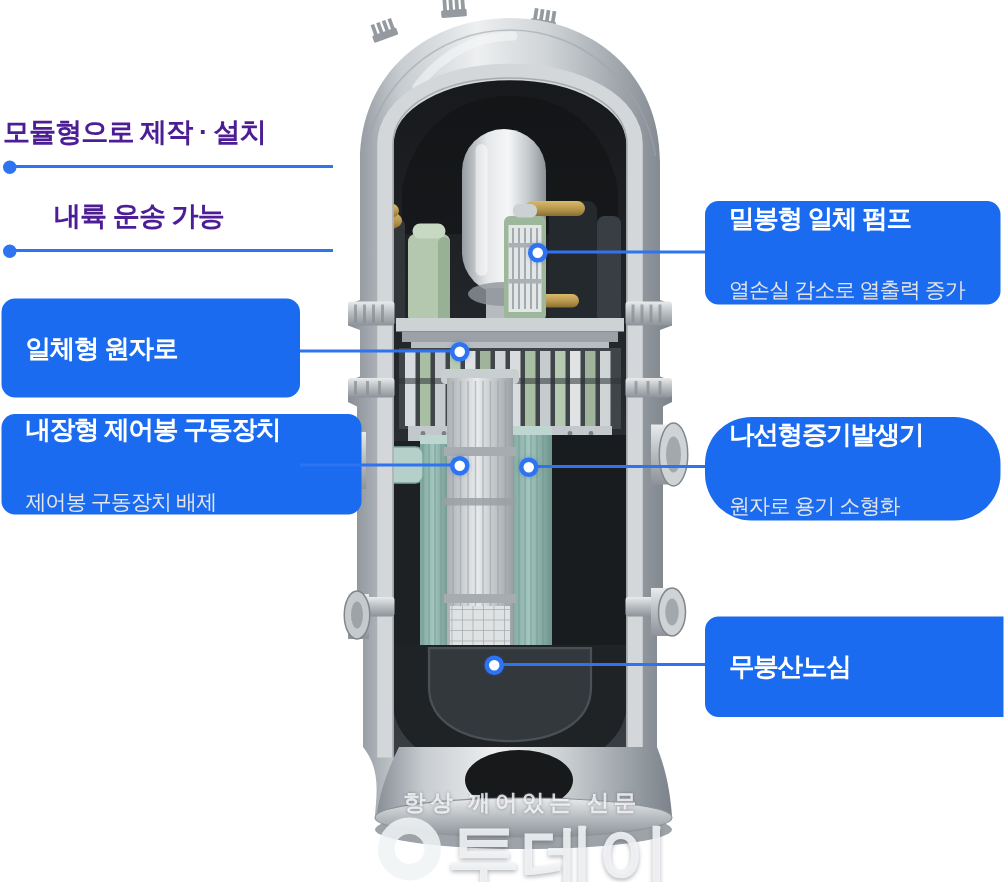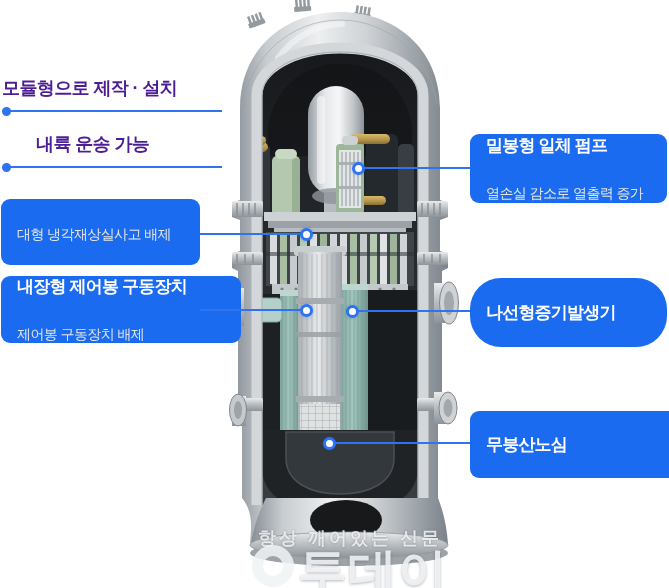--- a/index.html
+++ b/index.html
@@ -23,21 +23,21 @@
   }
   .callout-box{
     position:absolute;background:#1a6bf0;border-radius:9px;color:#ffffff;
     display:flex;flex-direction:column;justify-content:center;
     padding:0 16px;box-sizing:border-box;gap:22px;
   }
   .callout-box .t{font-size:17px;font-weight:700;letter-spacing:-0.8px;white-space:nowrap;}
   .callout-box .d{font-size:14px;font-weight:400;margin-top:6px;color:#e5e5e5;letter-spacing:-0.6px;white-space:nowrap;}
   .wm-slogan{
     position:absolute;left:258px;top:526px;width:180px;text-align:center;
-    font-size:18px;font-weight:700;letter-spacing:3px;
+    font-size:15px;font-weight:700;letter-spacing:3px;
     color:rgba(250,250,252,.82);text-shadow:0 0 2px rgba(75,80,86,.55);white-space:nowrap;
   }
   .wm-ring{
     position:absolute;left:252px;top:545px;width:42px;height:42px;border-radius:50%;
     border:11px solid rgba(240,243,245,.85);box-sizing:border-box;
   }
   .wm-logo{
     position:absolute;left:298px;top:539px;
     font-size:49px;font-weight:800;letter-spacing:1px;
     color:rgba(242,245,247,.88);text-shadow:0 1px 3px rgba(70,75,82,.4);white-space:nowrap;
@@ -307,41 +307,42 @@
 
   <div class="toplabel" style="left:2px;top:76px;">모듈형으로 제작 · 설치</div>
   <div class="dot-solid" style="left:2px;top:107px;"></div>
   <div class="hline" style="left:4px;top:110px;width:218px;"></div>
 
   <div class="toplabel" style="left:2px;top:132px;padding-left:34px;">내륙 운송 가능</div>
   <div class="dot-solid" style="left:2px;top:163px;"></div>
   <div class="hline" style="left:4px;top:166px;width:218px;"></div>
 
   <div class="callout-box" style="left:1px;top:199px;width:199px;height:66px;">
-    <div class="d">대형 냉각재상실사고 배제</div>
+    <div class="t">일체형 원자로</div>
   </div>
   <div class="hline" style="left:200px;top:233px;width:106px;"></div>
   <div class="dot-ring" style="left:299.5px;top:227.5px;"></div>
 
   <div class="callout-box" style="left:1px;top:276px;width:240px;height:67px;">
     <div class="t">내장형 제어봉 구동장치</div>
     <div class="d">제어봉 구동장치 배제</div>
   </div>
   <div class="hline" style="left:200px;top:309px;width:106px;"></div>
   <div class="dot-ring" style="left:299.5px;top:303.5px;"></div>
 
   <div class="callout-box" style="left:470px;top:134px;width:197px;height:69px;">
     <div class="t">밀봉형 일체 펌프</div>
     <div class="d">열손실 감소로 열출력 증가</div>
   </div>
   <div class="hline" style="left:362px;top:167px;width:108px;"></div>
   <div class="dot-ring" style="left:351.5px;top:161.5px;"></div>
 
   <div class="callout-box" style="left:470px;top:278px;width:197px;height:69px;border-radius:31px;">
     <div class="t">나선형증기발생기</div>
+    <div class="d">원자로 용기 소형화</div>
   </div>
   <div class="hline" style="left:356px;top:310px;width:114px;"></div>
   <div class="dot-ring" style="left:345.5px;top:304.5px;"></div>
 
   <div class="callout-box" style="left:470px;top:411px;width:225px;height:67px;">
     <div class="t">무붕산노심</div>
   </div>
   <div class="hline" style="left:333px;top:442px;width:137px;"></div>
   <div class="dot-ring" style="left:322.5px;top:436.5px;"></div>
 

